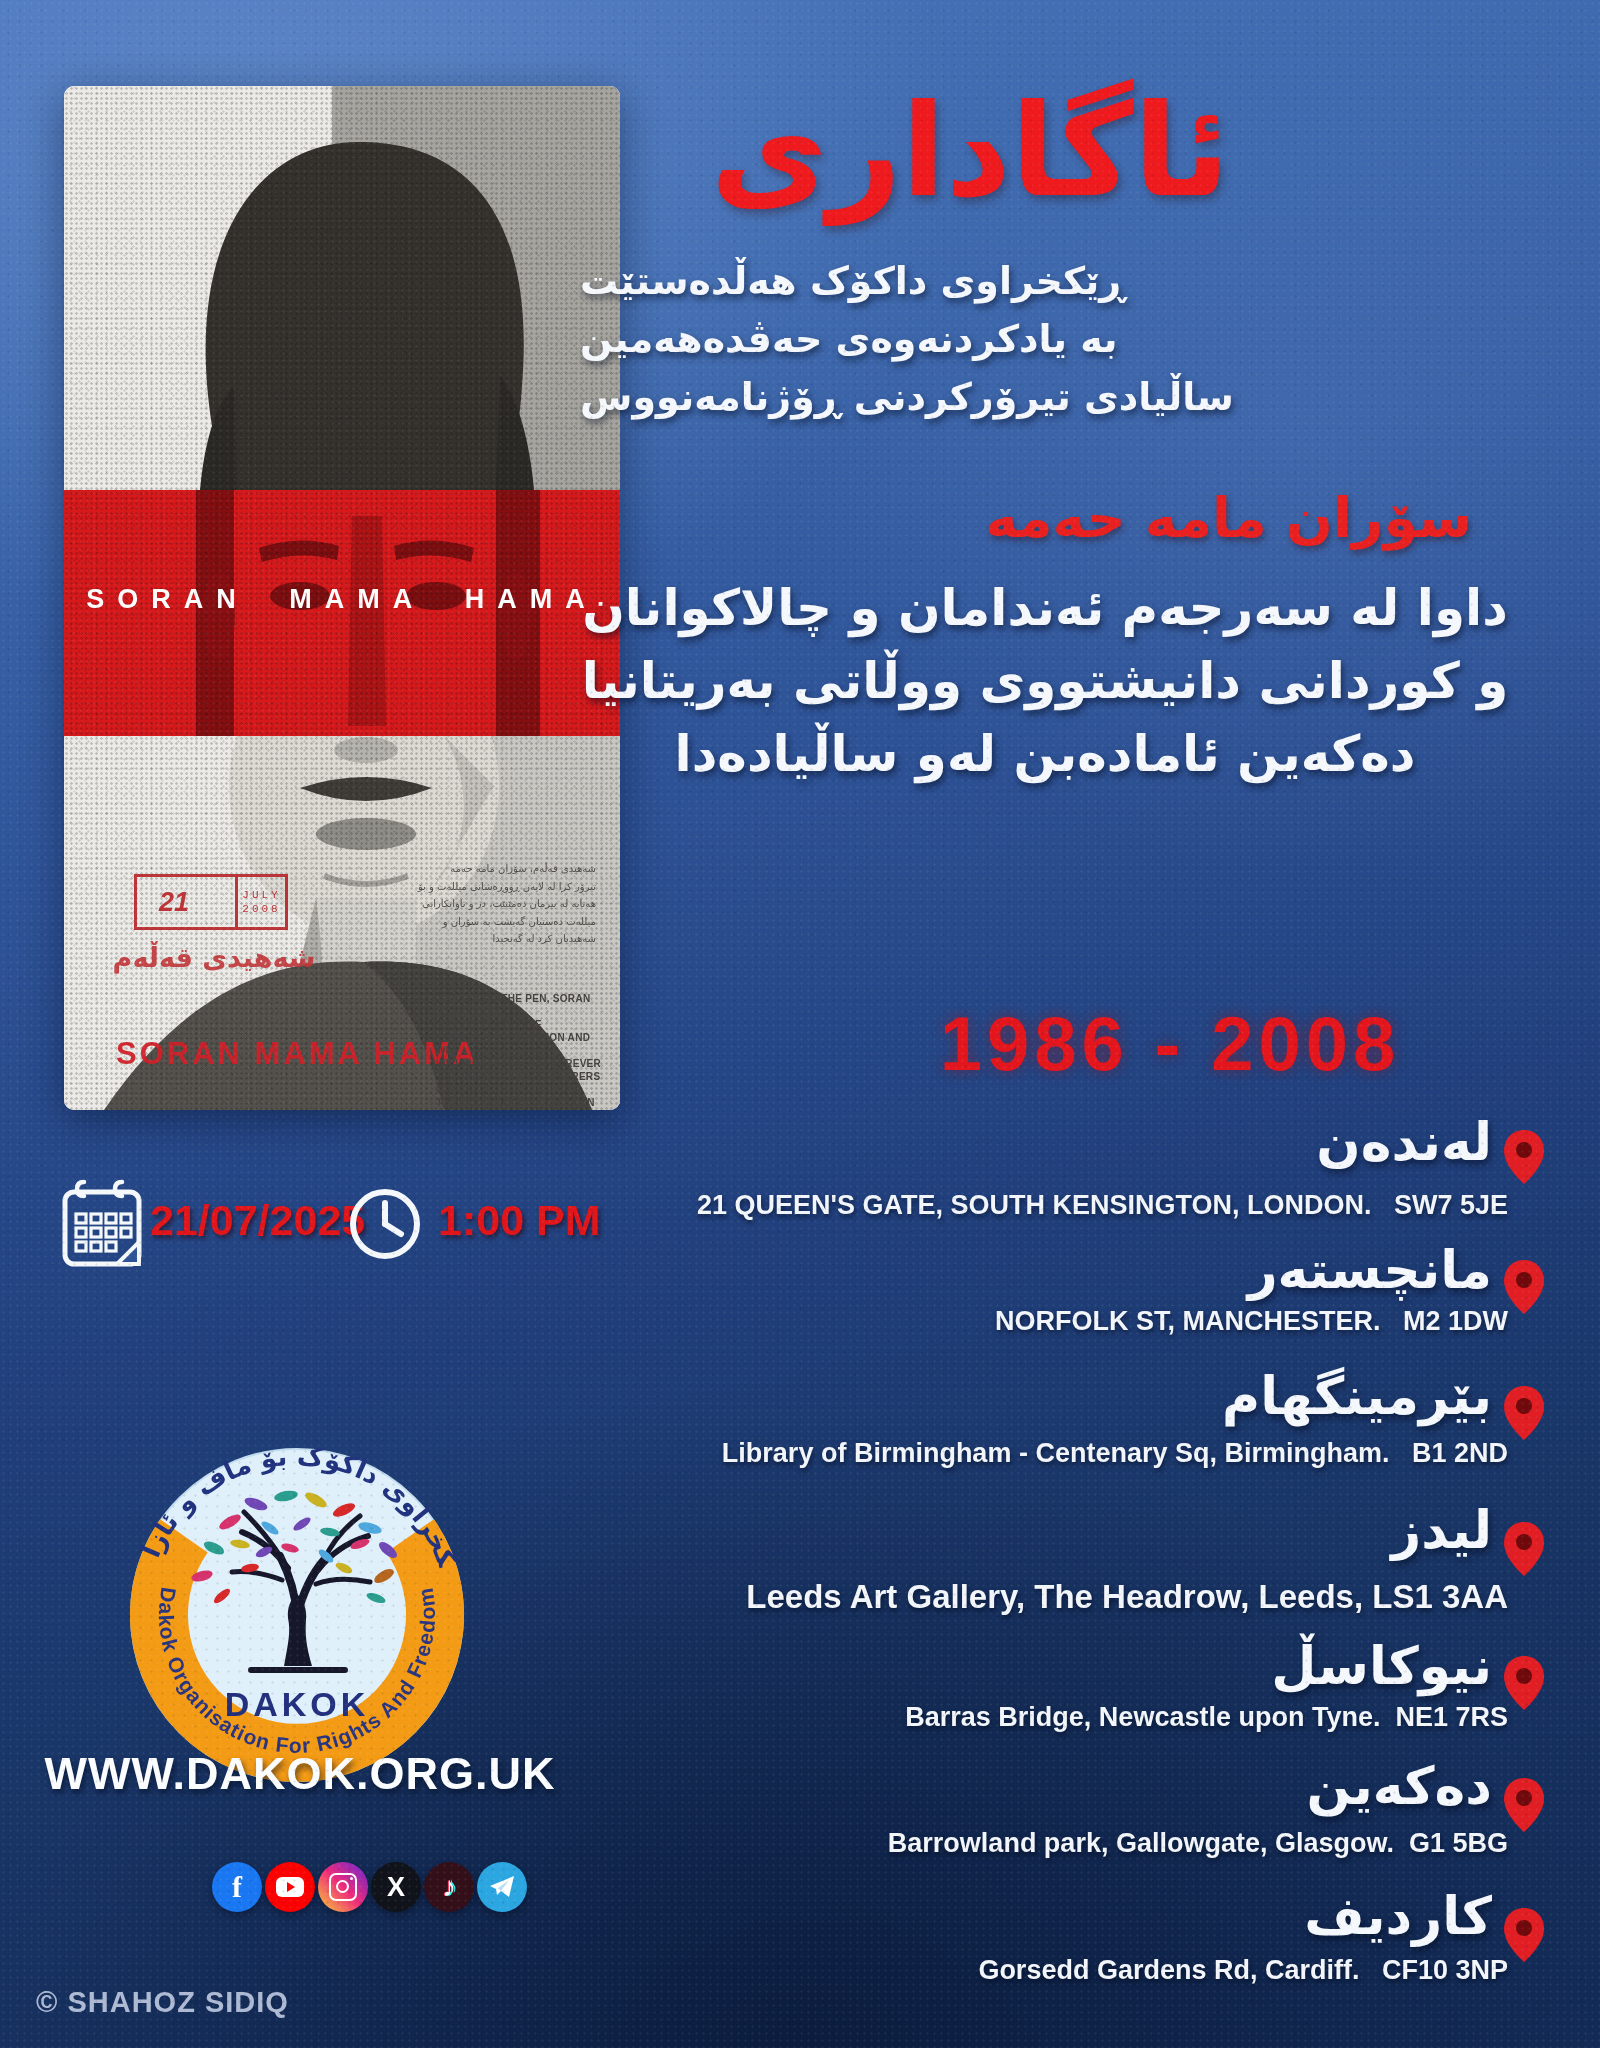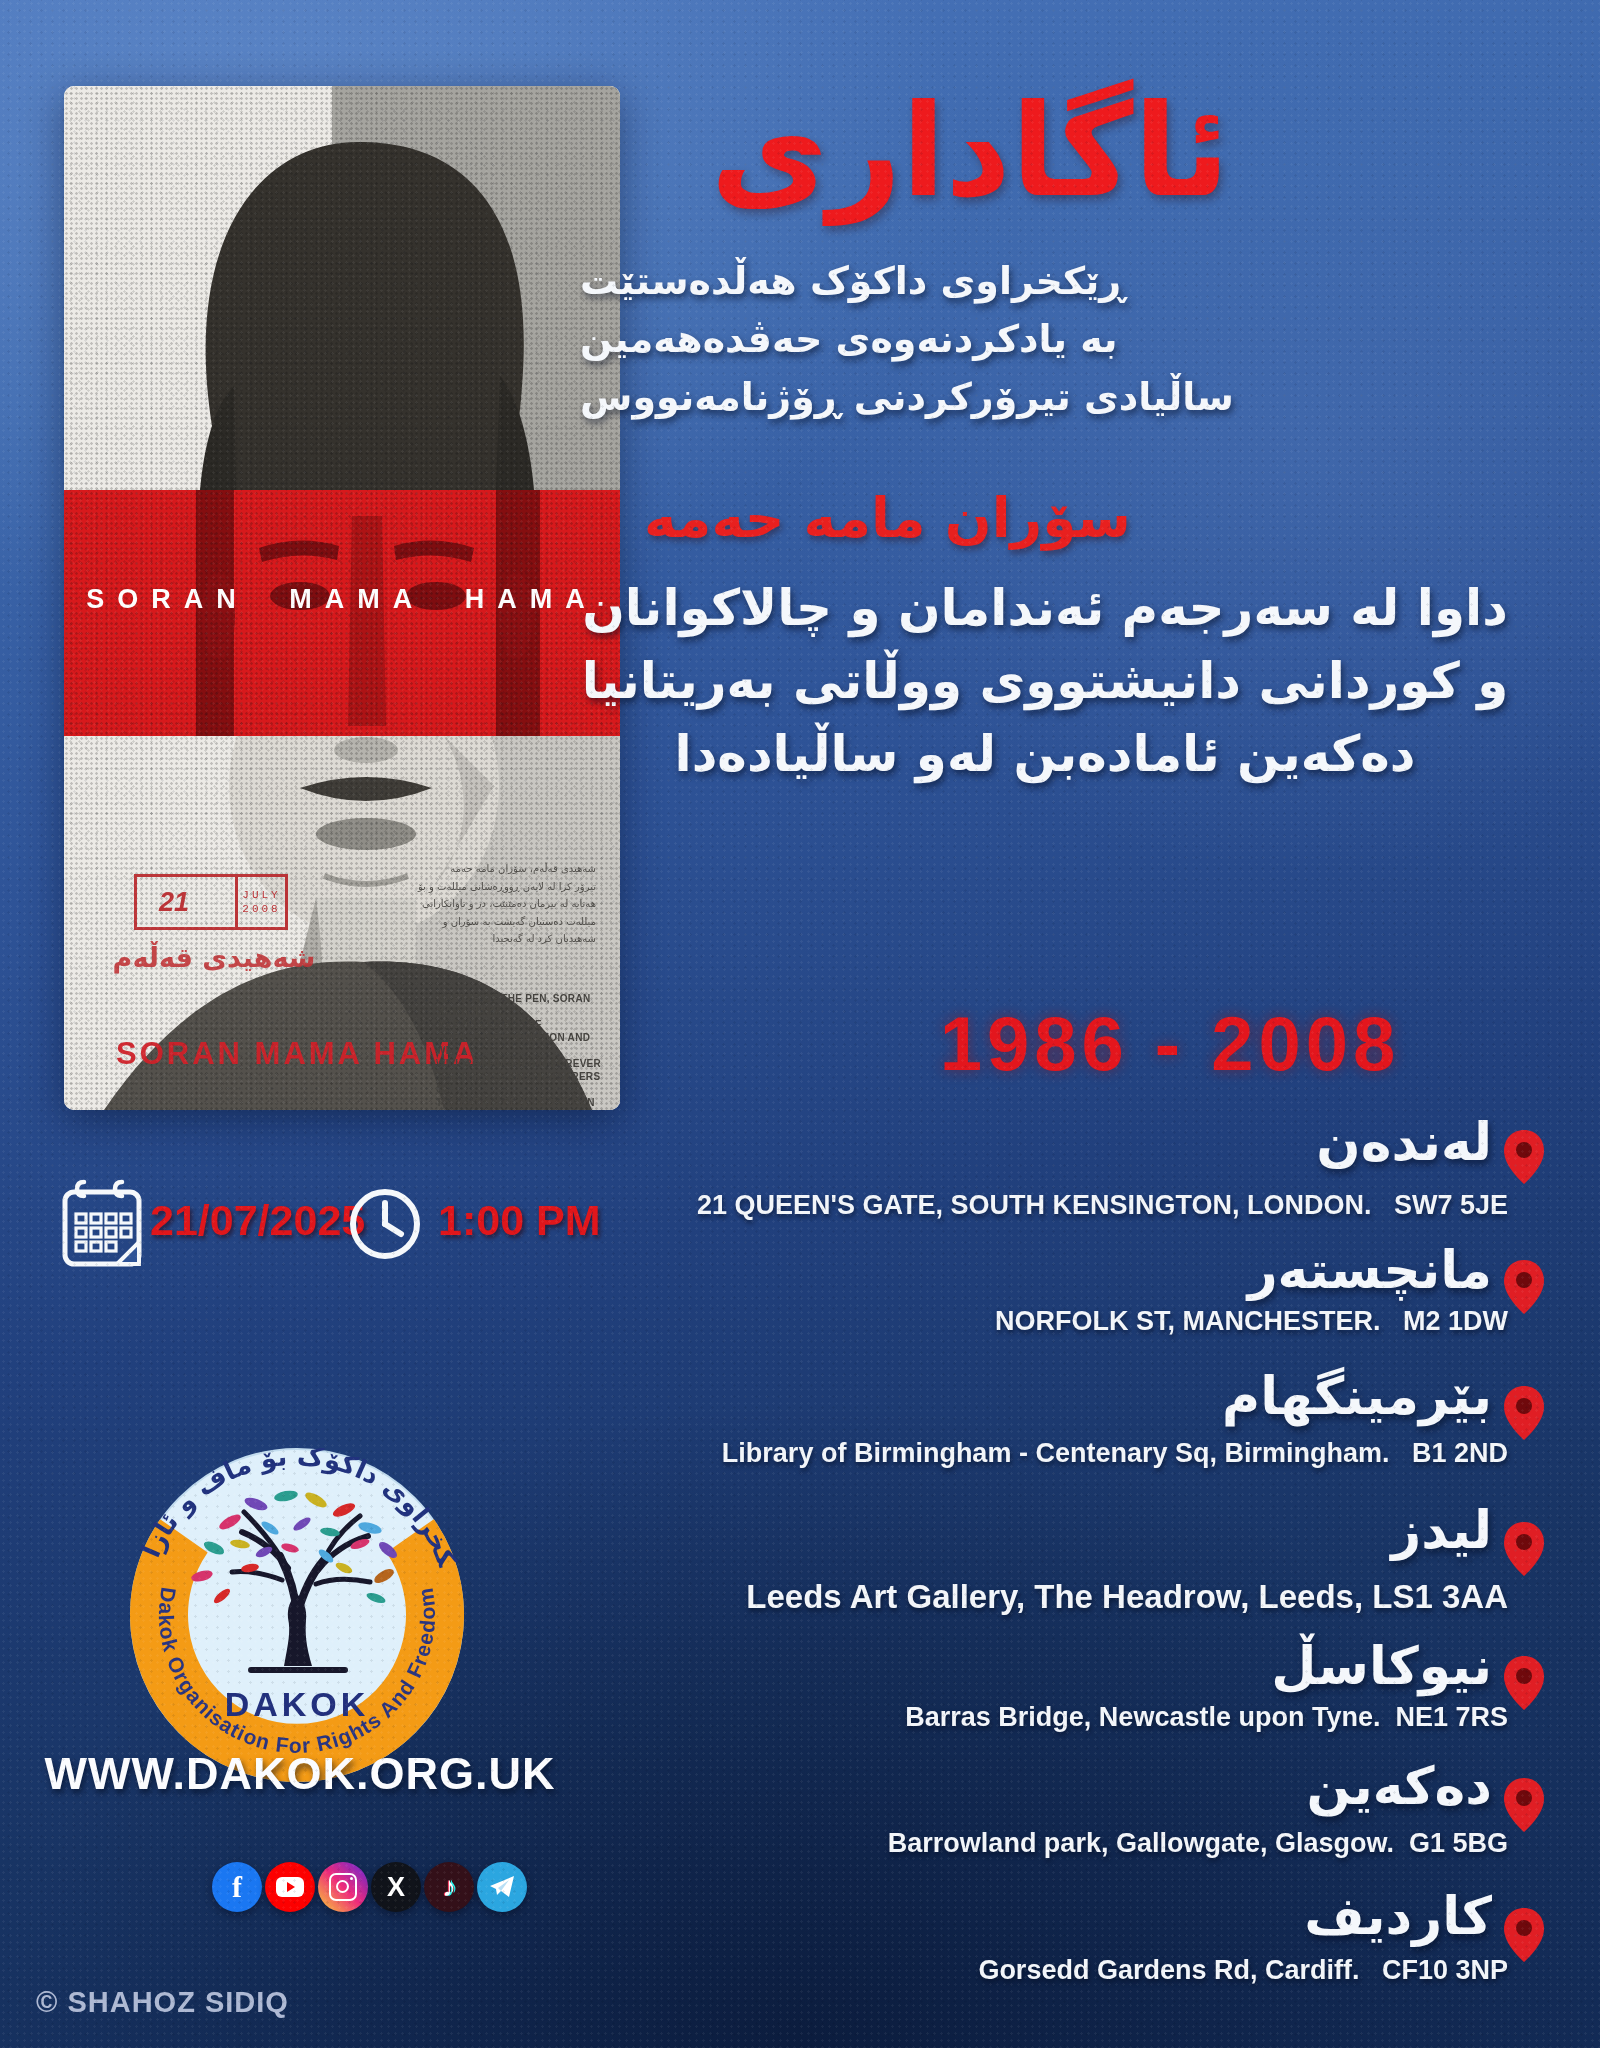--- a/index.html
+++ b/index.html
@@ -41,21 +41,21 @@
   .side-ku{position:absolute;left:300px;top:774px;width:232px;font-size:10px;line-height:1.75;
     color:#504e4a;text-align:right;}
   .side-en{position:absolute;left:372px;top:906px;width:168px;font-family:"Liberation Sans",sans-serif;
     font-weight:bold;font-size:10px;line-height:1.3;color:#44423e;letter-spacing:.3px;}
   
   .title{position:absolute;left:640px;top:74px;width:660px;text-align:center;
     font-size:128px;font-weight:bold;line-height:1.2;color:#ee1a1d;
     text-shadow:3px 5px 8px rgba(40,0,0,.3);}
   .intro{position:absolute;left:580px;top:253px;width:930px;text-align:left;
     font-size:38px;font-weight:bold;line-height:1.52;}
-  .honoree{position:absolute;left:644px;top:486px;width:880px;text-align:left;
+  .honoree{position:absolute;left:592px;top:486px;width:880px;text-align:right;
     font-size:55px;font-weight:bold;color:#e8201f;text-shadow:2px 4px 6px rgba(40,0,0,.35);}
   .body-par{position:absolute;left:575px;top:572px;width:940px;text-align:center;
     font-size:50px;font-weight:bold;line-height:1.46;}
   .years{position:absolute;left:860px;top:1000px;width:620px;text-align:center;
     font-family:"Liberation Sans",sans-serif;font-weight:bold;font-size:76px;
     letter-spacing:5px;color:#e3161d;text-shadow:0 0 14px rgba(160,10,10,.45);}
   
   .loc-head{position:absolute;right:108px;text-align:right;font-size:52px;font-weight:bold;}
   .loc-addr{position:absolute;right:92px;text-align:center;white-space:pre;
     font-family:"Liberation Sans",sans-serif;font-weight:bold;font-size:27px;

